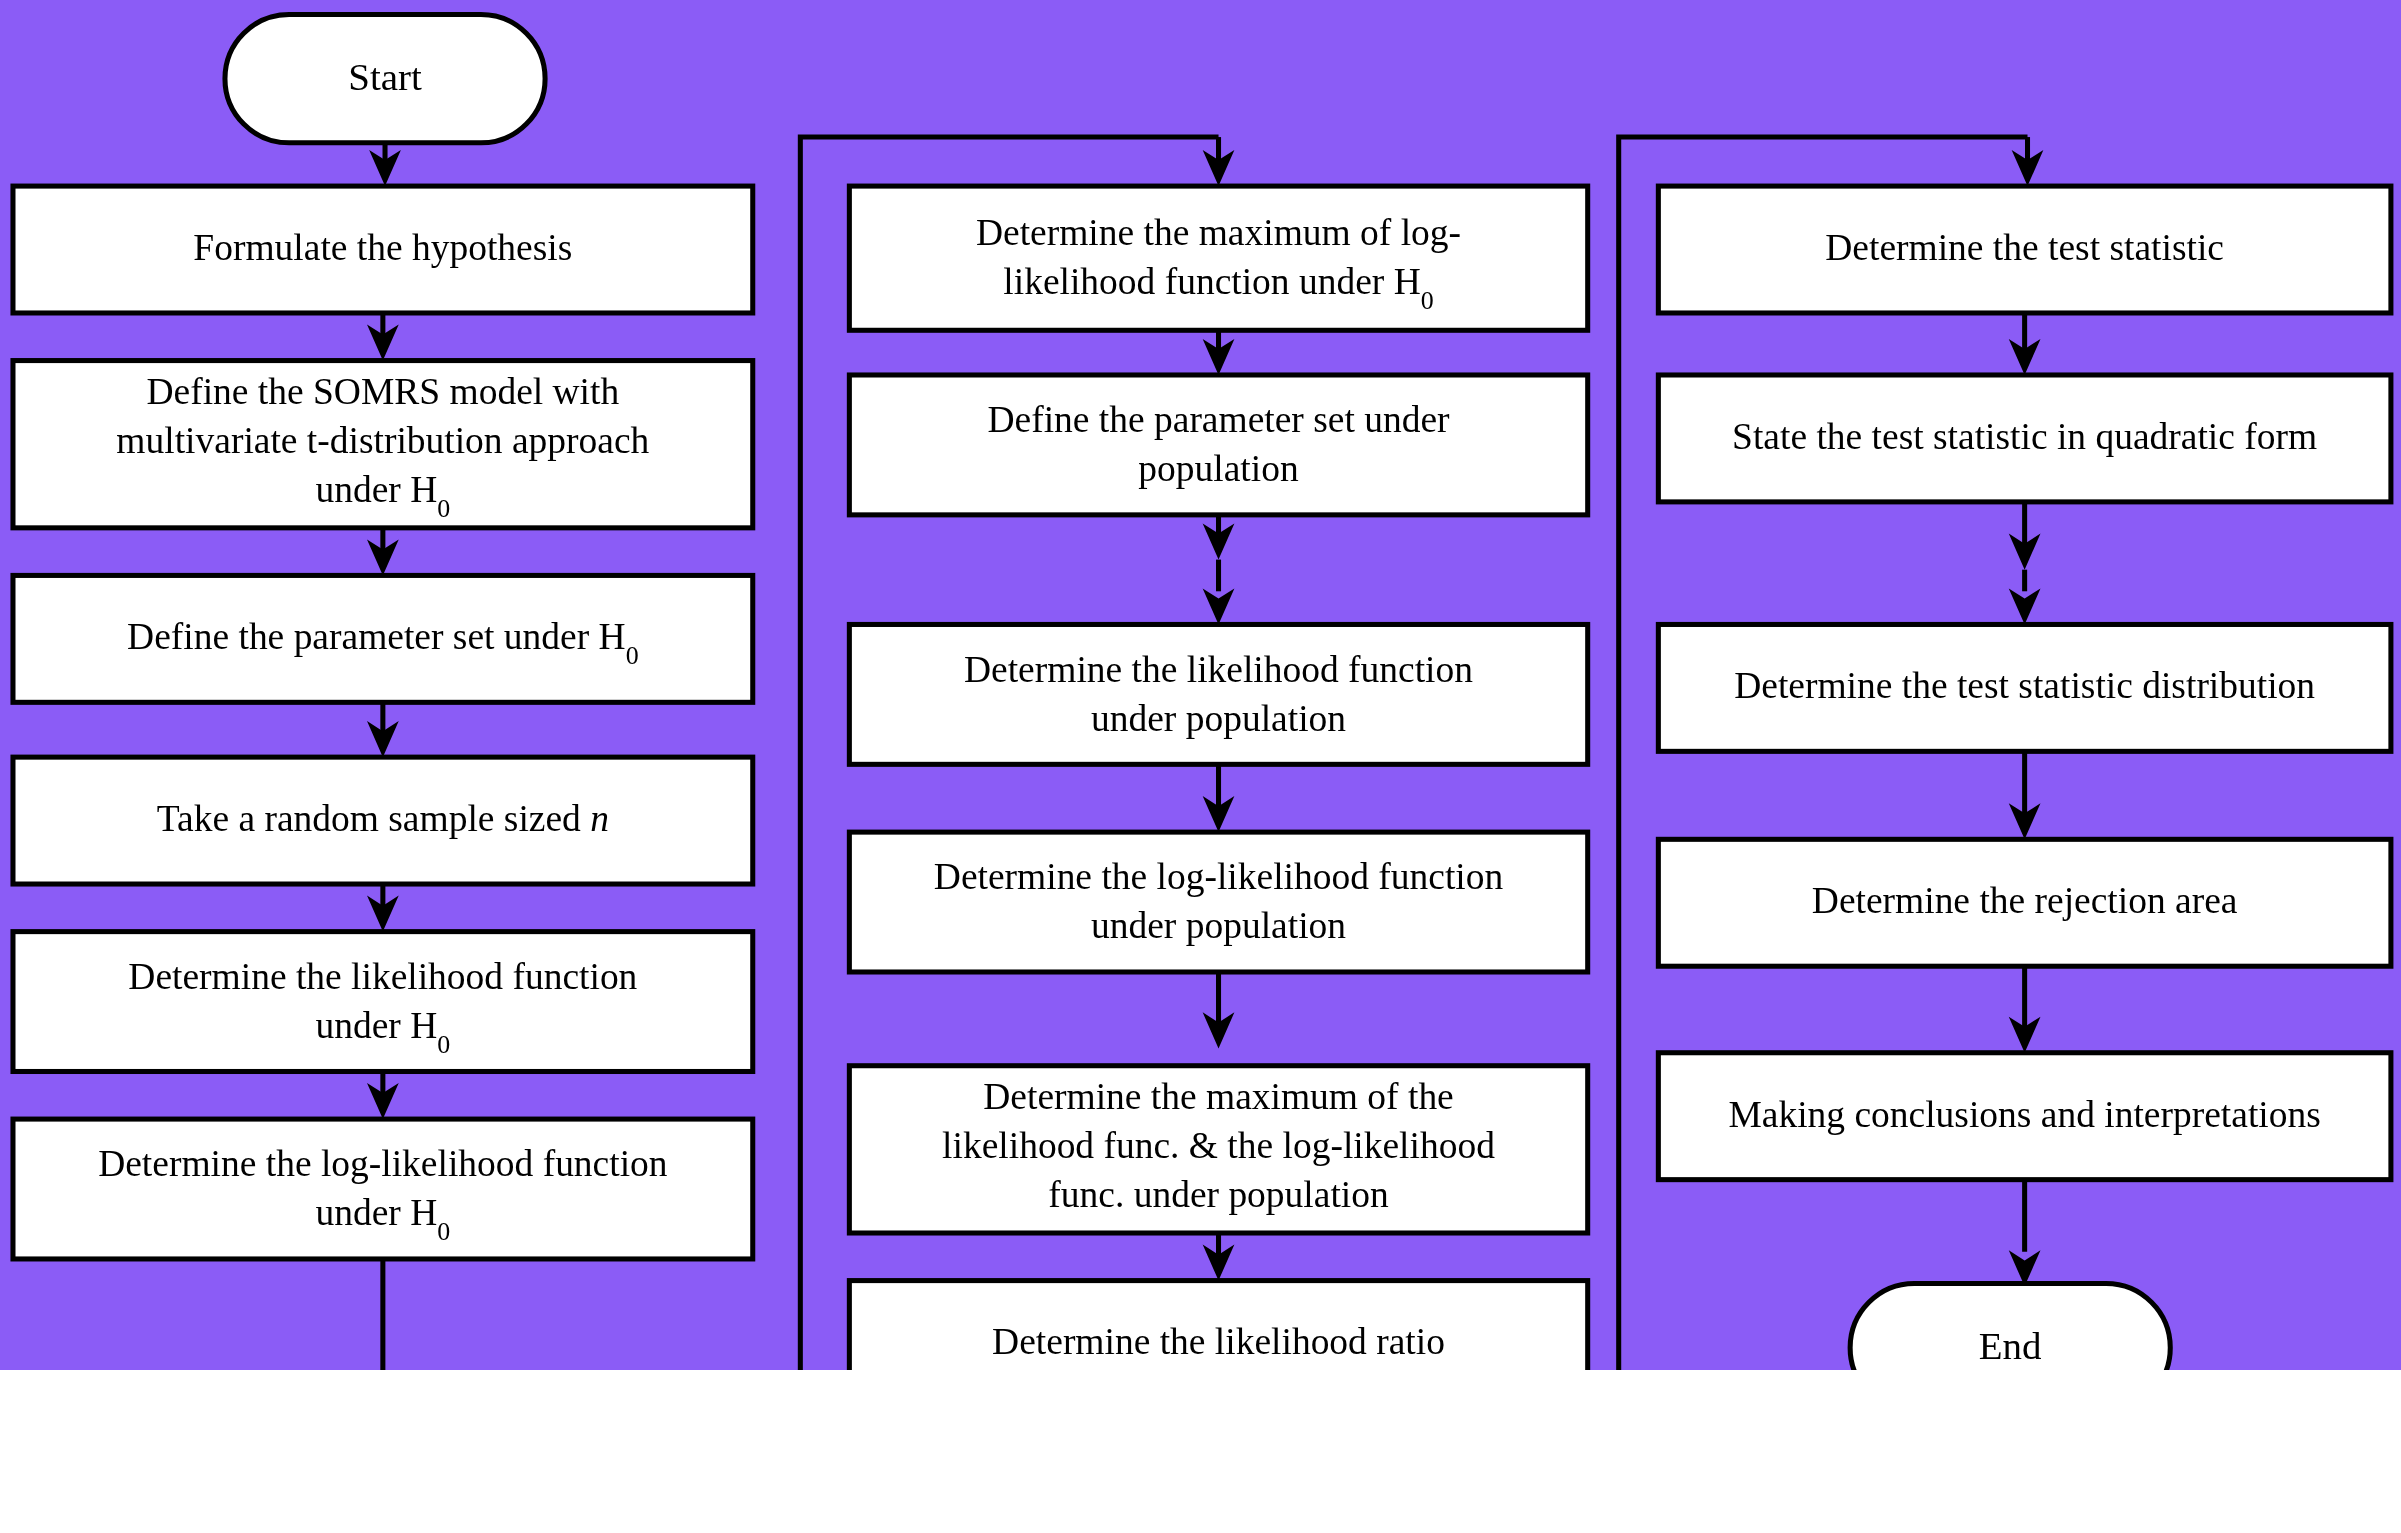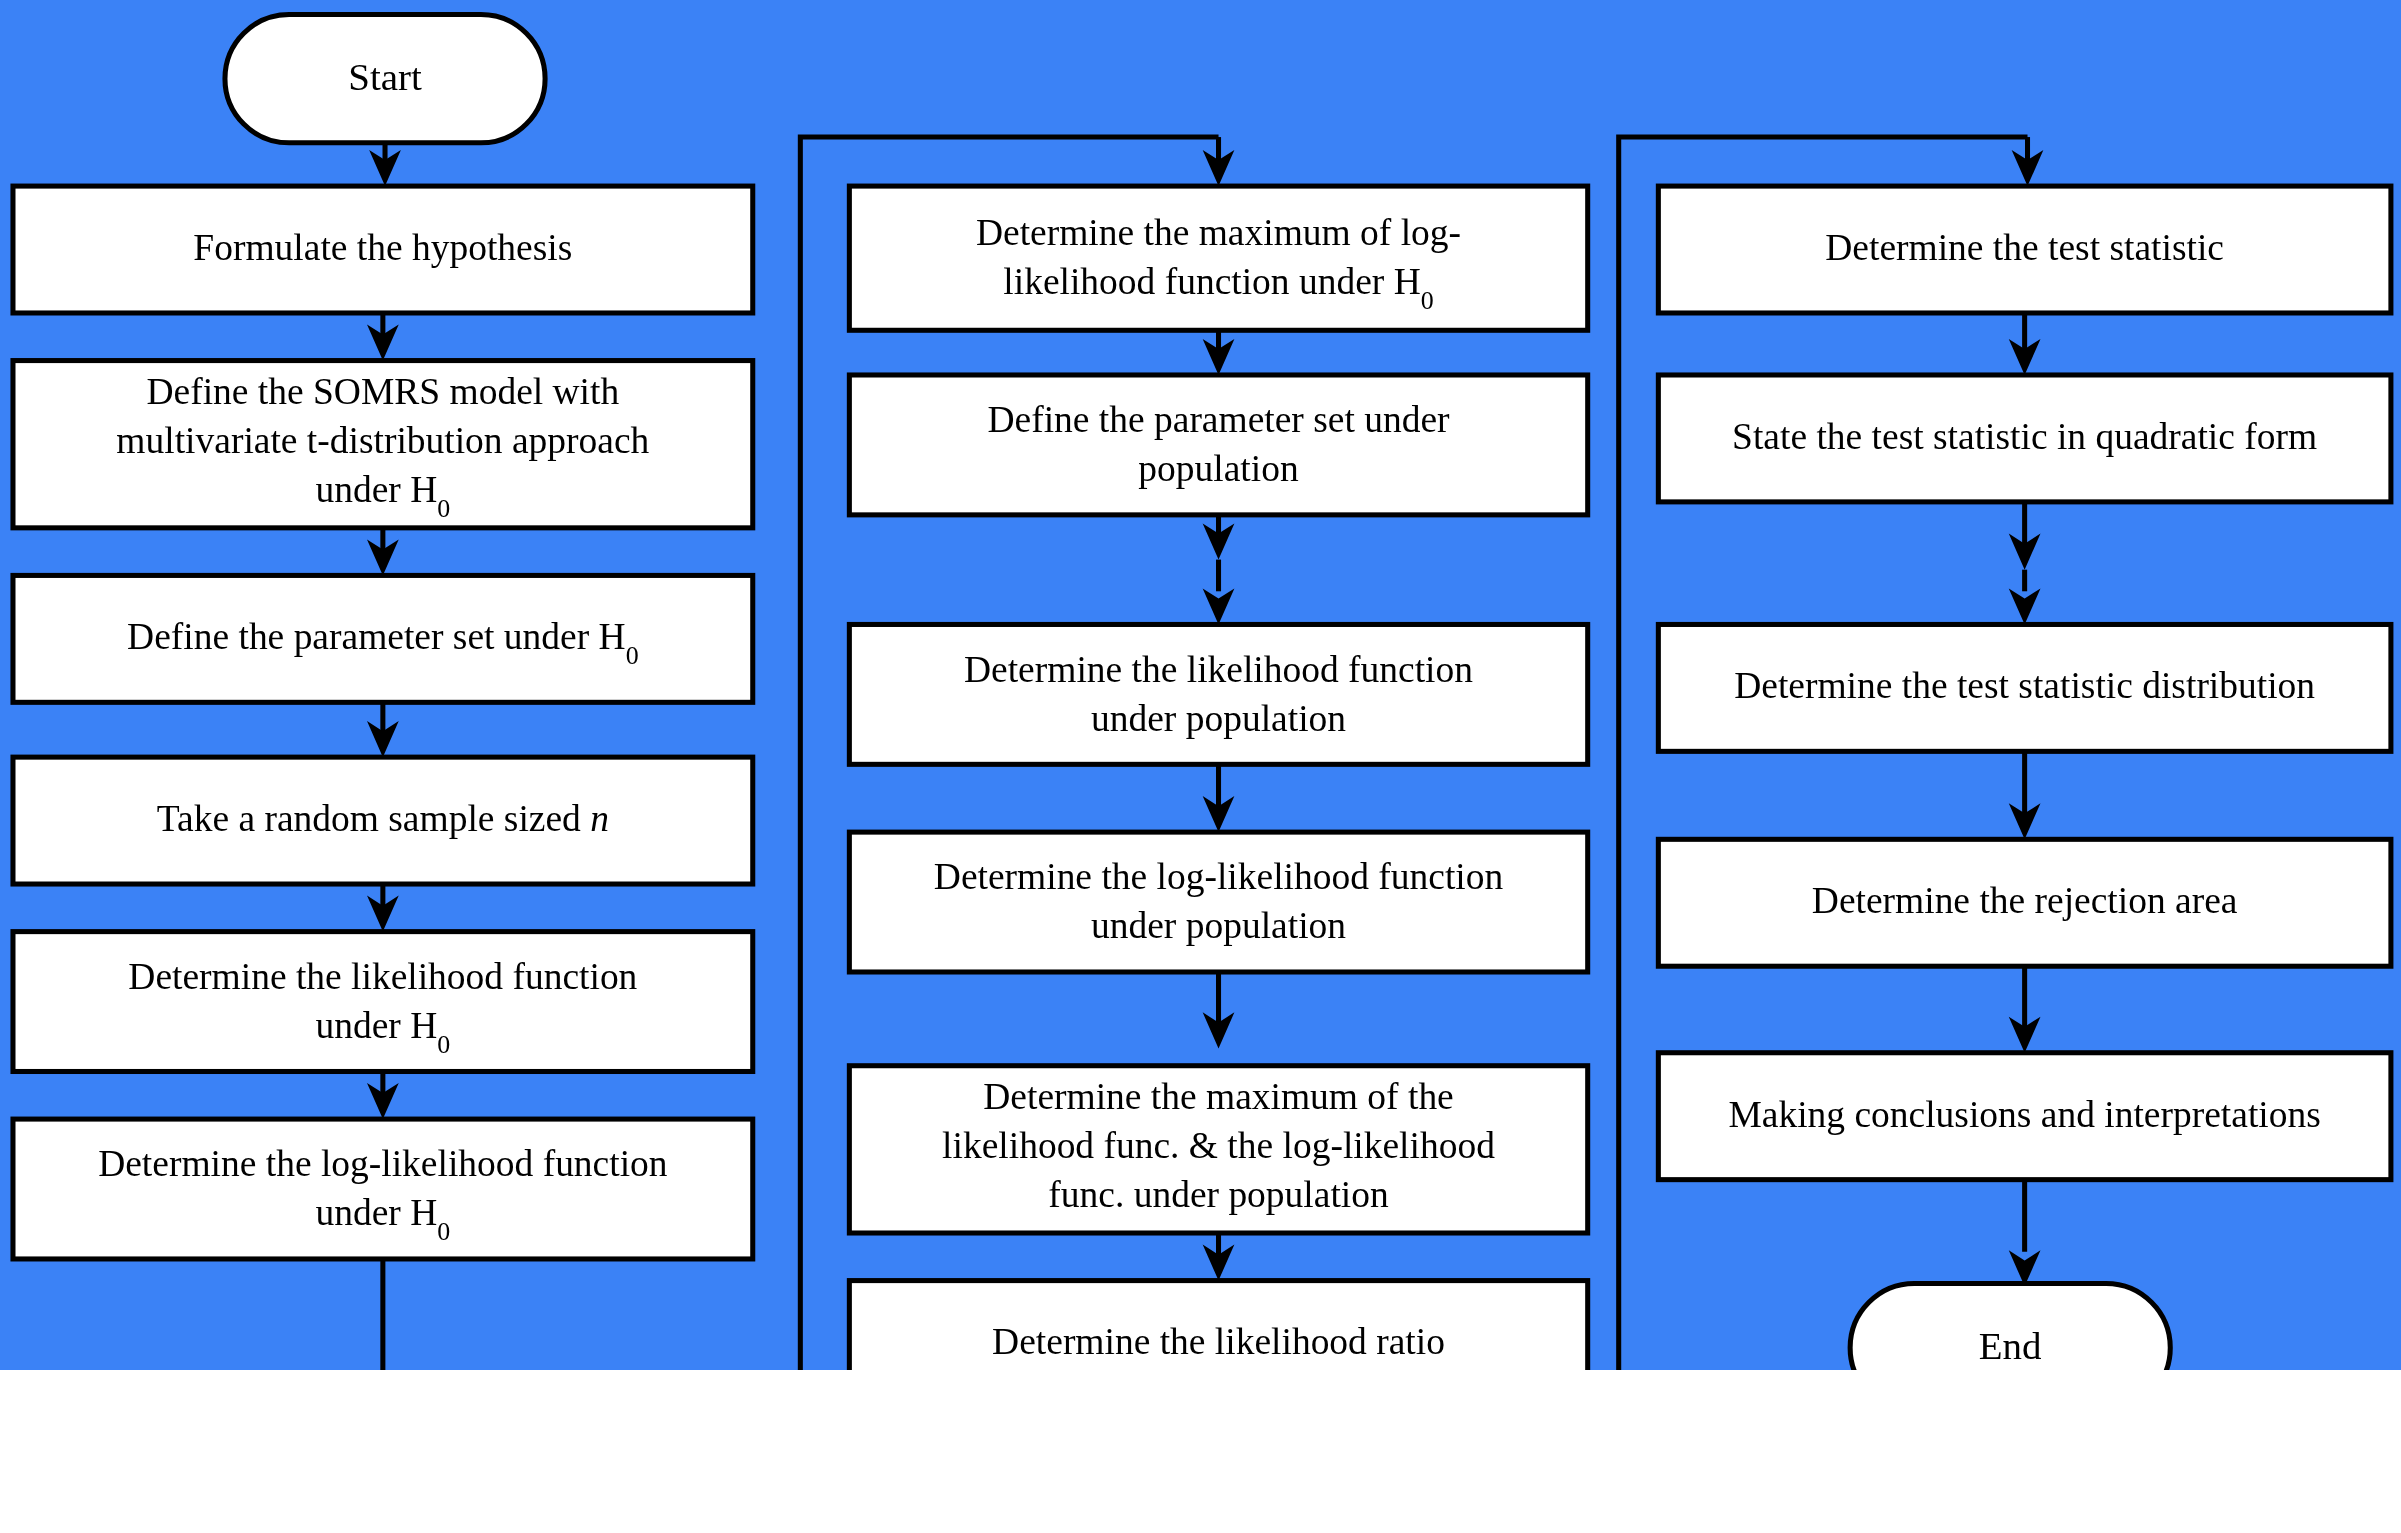--- a/index.html
+++ b/index.html
@@ -4,21 +4,21 @@
 <style>
   html, body {
     margin: 0;
     padding: 0;
     background: #ffffff;
   }
   #flowchart-root {
     position: relative;
     width: 2401px;
     height: 1370px;
-    background: #3b82f6;
+    background: #8b5cf6;
     overflow: hidden;
     font-family: "Liberation Serif", "DejaVu Serif", serif;
   }
   svg.diagram {
     display: block;
     width: 2401px;
     height: 1533px;
   }
   .node-rect {
     fill: #ffffff;

